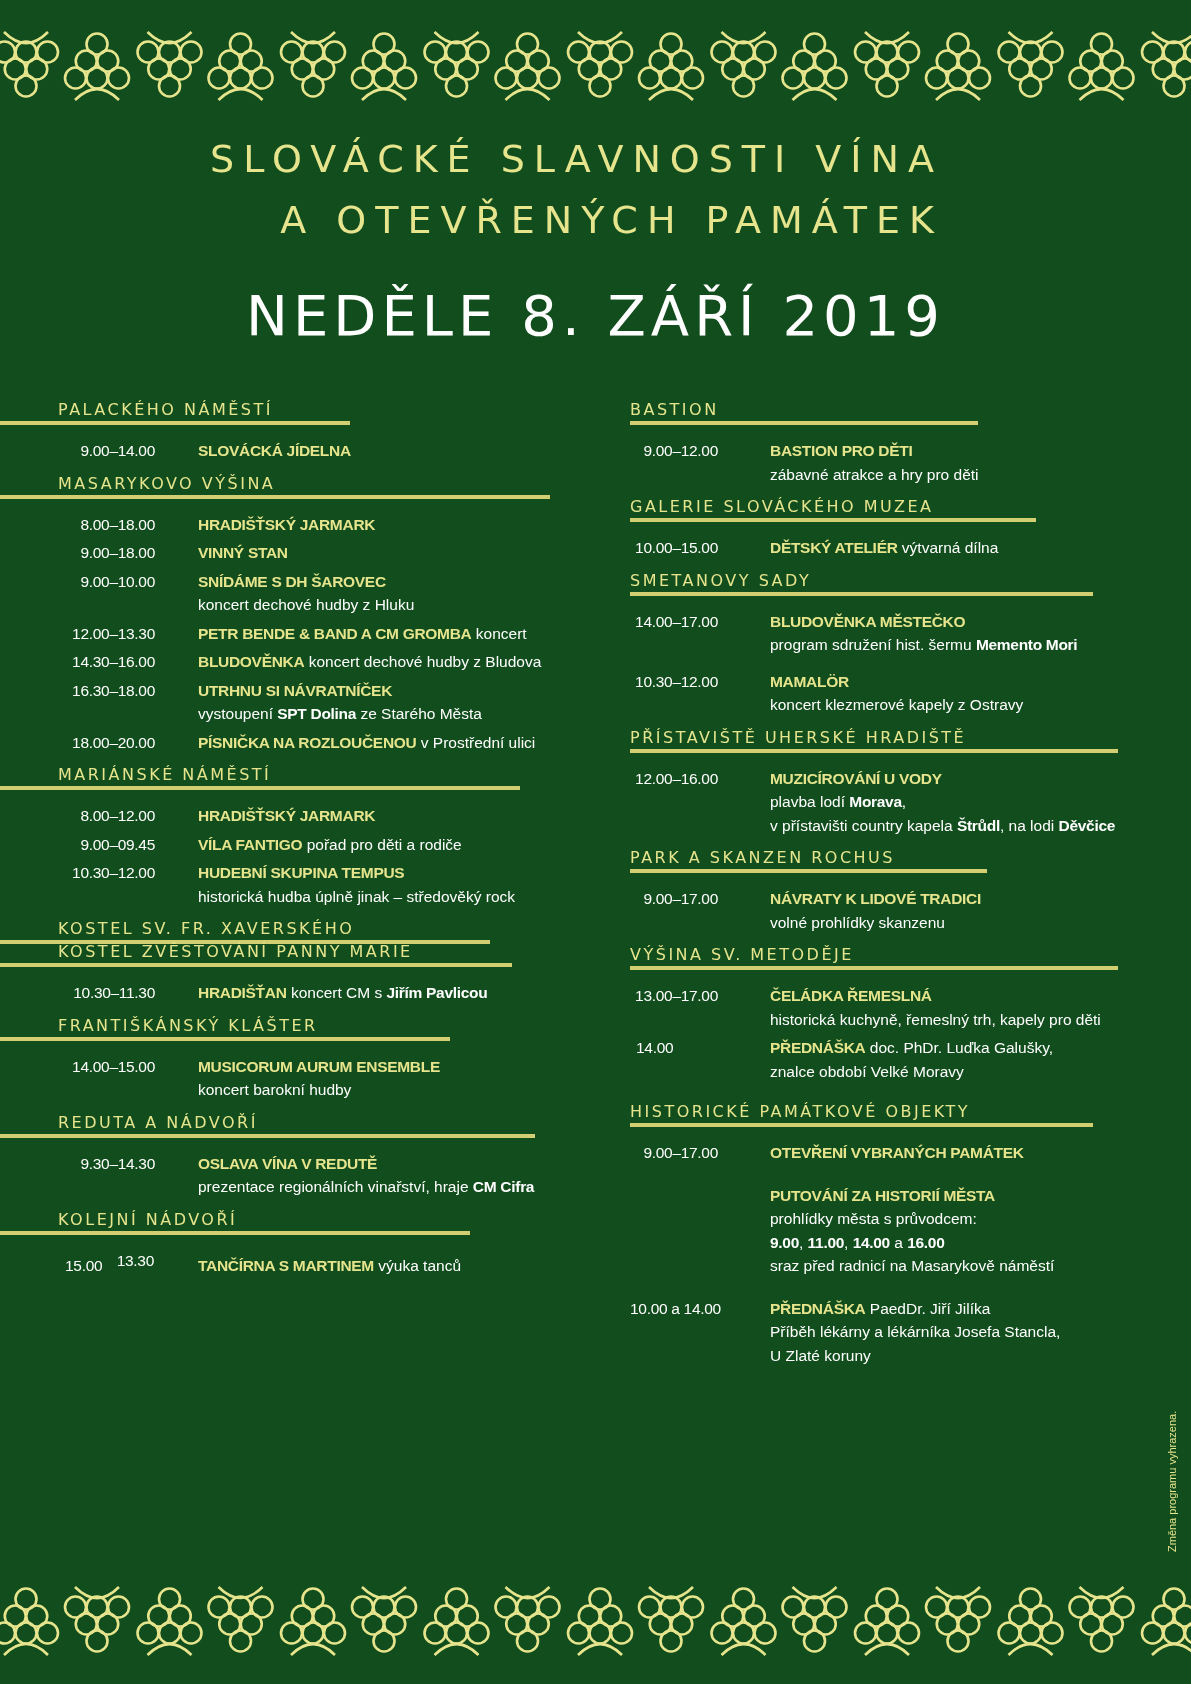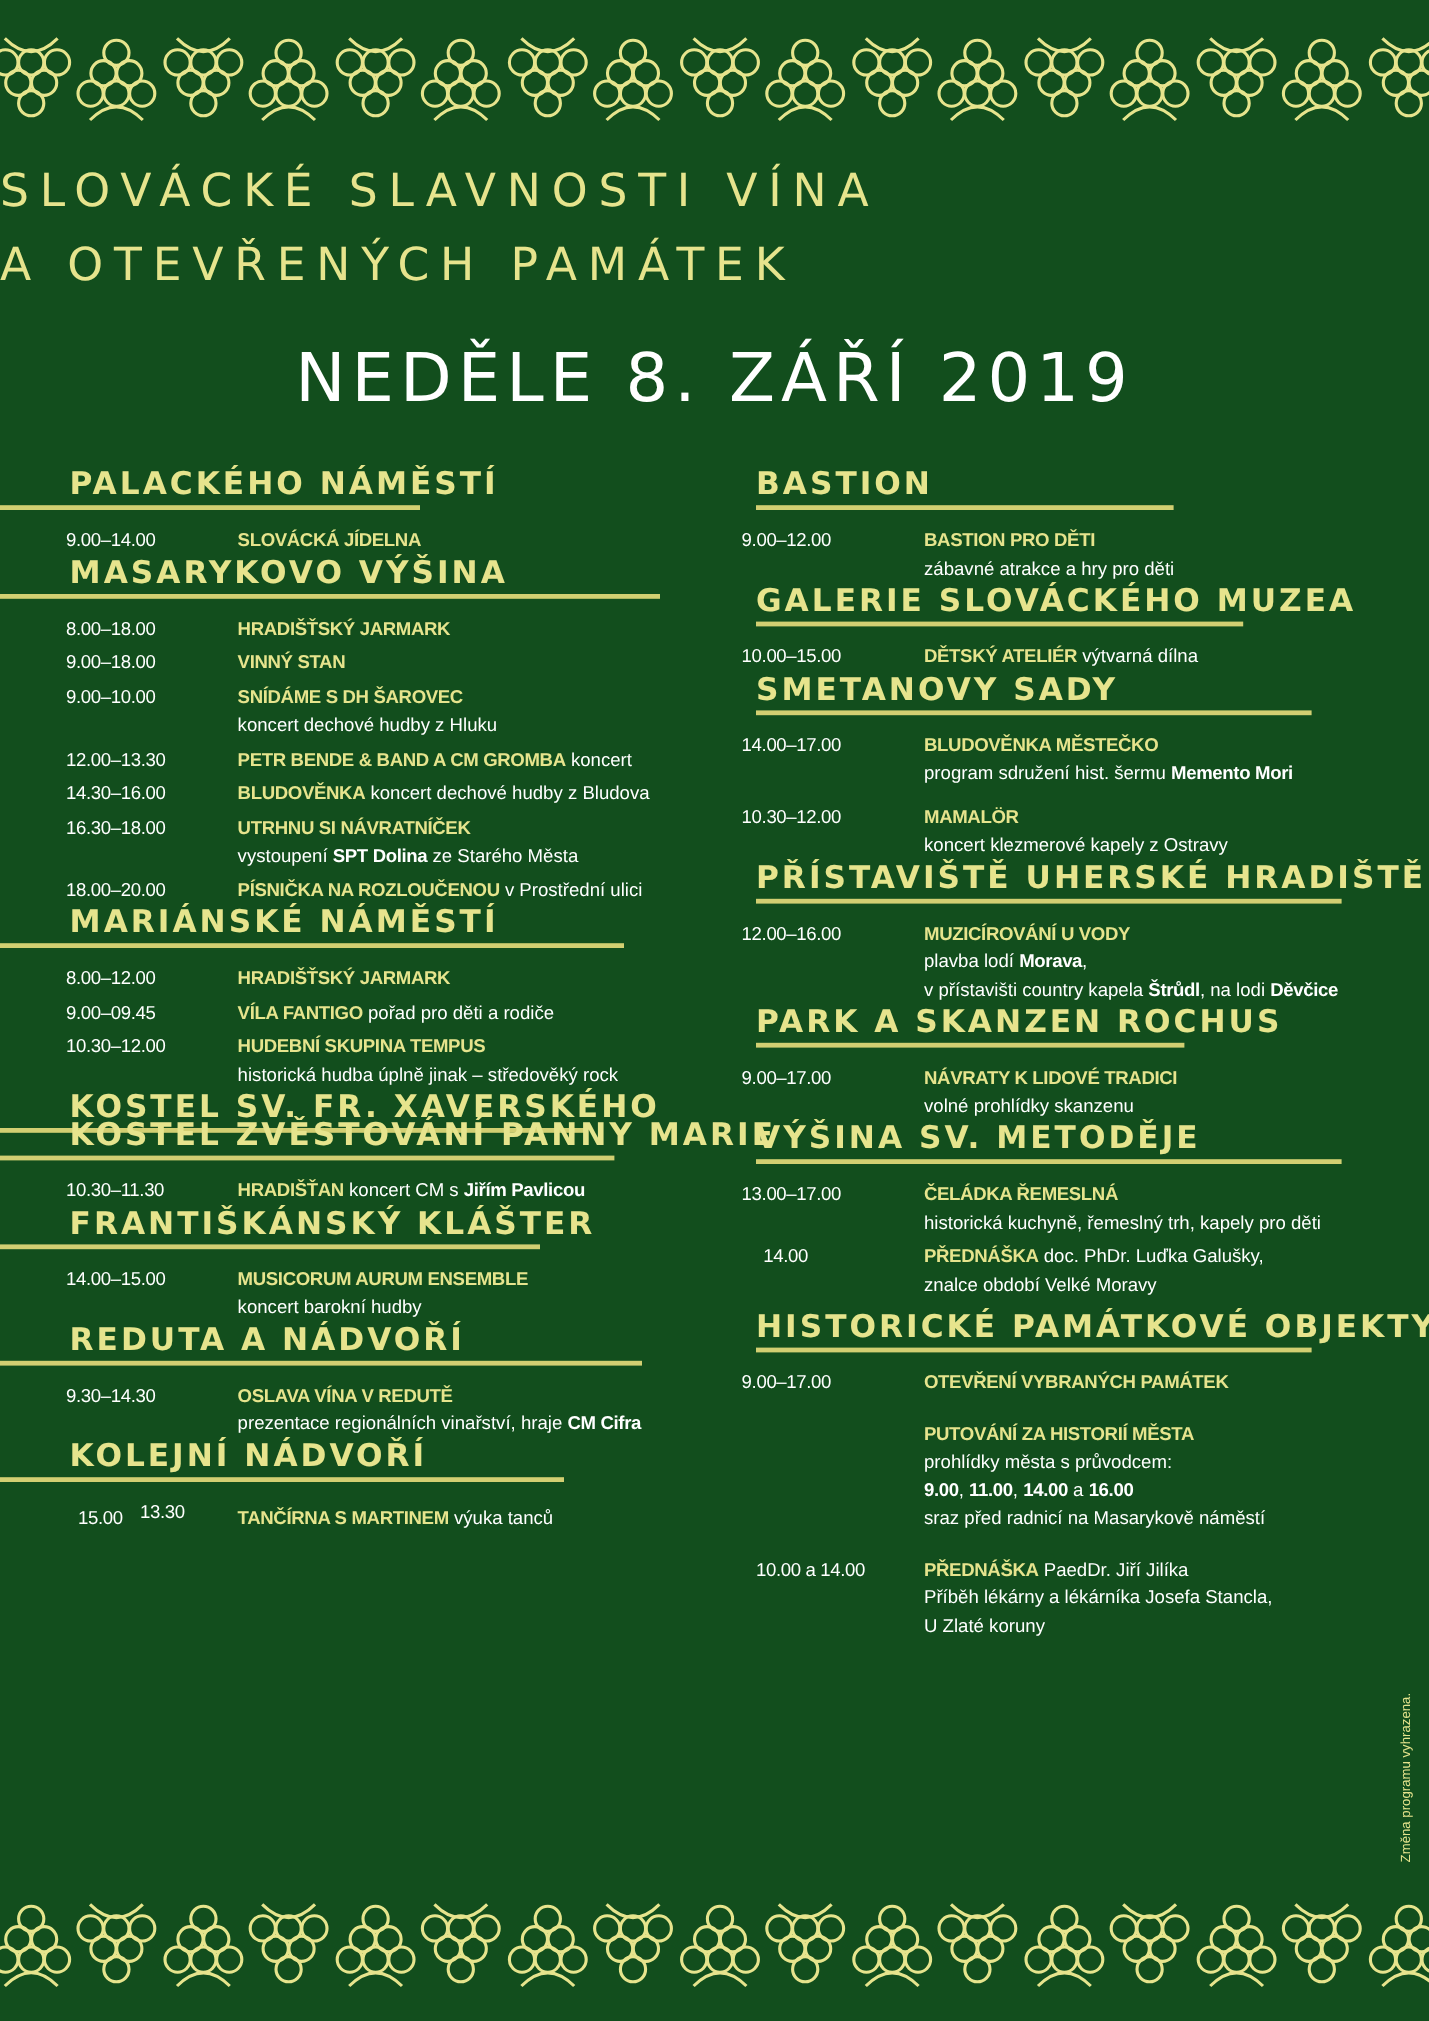--- a/index.html
+++ b/index.html
@@ -6,50 +6,50 @@
   body {
     width: 1191px; height: 1684px; overflow: hidden;
     background: #124e1d; position: relative;
     font-family: "Liberation Sans", sans-serif;
     color: #ffffff;
   }
   .border-row { position: absolute; left: 0; width: 1191px; height: 72px; }
   .border-row.top { top: 30px; }
   .border-row.bottom { top: 1585px; }
   .title1, .title2 {
-    position: absolute; left: 0; width: 943px; text-align: left;
+    position: absolute; left: 0; width: 943px; text-align: right;
     color: #e6e48d; font-family: "DejaVu Sans", sans-serif;
     font-size: 38px; letter-spacing: 9px; font-weight: normal;
   }
   .title1 { top: 137px; }
   .title2 { top: 198px; }
   .date {
     position: absolute; left: 0; width: 1191px; text-align: center; top: 283px;
     color: #ffffff; font-family: "DejaVu Sans", sans-serif; font-size: 56px; letter-spacing: 5px;
   }
   .col { position: absolute; top: 388px; }
   .col.left { left: 0; width: 600px; }
   .col.right { left: 630px; width: 540px; }
   .section { position: relative; }
   .sec-head {
     position: relative; height: 37px;
   }
   .sec-title {
     position: absolute; bottom: 6px;
-    color: #e6e48d; font-family: "DejaVu Sans", sans-serif; font-weight: bold;
-    font-size: 26px; letter-spacing: 2.5px; white-space: nowrap;
+    color: #e6e48d; font-family: "DejaVu Sans", sans-serif; font-weight: normal;
+    font-size: 16px; letter-spacing: 2.5px; white-space: nowrap;
   }
   .left .sec-title { left: 58px; }
   .right .sec-title { left: 0; }
   .sec-rule { position: absolute; bottom: 0; height: 4px; background: #d2cf72; }
   .left .sec-rule { left: 0; }
   .right .sec-rule { left: 0; }
   .events { padding-top: 14px; padding-bottom: 8px; }
   .event { position: relative; font-size: 15.5px; line-height: 23.5px; margin-bottom: 5px; }
-  .time { position: absolute; width: 100px; text-align: left; color: #ffffff; letter-spacing: -0.3px; }
+  .time { position: absolute; width: 100px; text-align: right; color: #ffffff; letter-spacing: -0.3px; }
   .left .time { left: 55px; }
   .right .time { left: -12px; }
   .right .time.lefty { text-align: left; left: 0; }
   .body { position: relative; }
   .left .body { margin-left: 198px; }
   .right .body { margin-left: 140px; }
   .hl { color: #e6e48d; font-weight: bold; letter-spacing: -0.3px; }
   .b { font-weight: bold; color: #ffffff; letter-spacing: -0.3px; }
   .gap { height: 14px; }
   .vertical-note {

